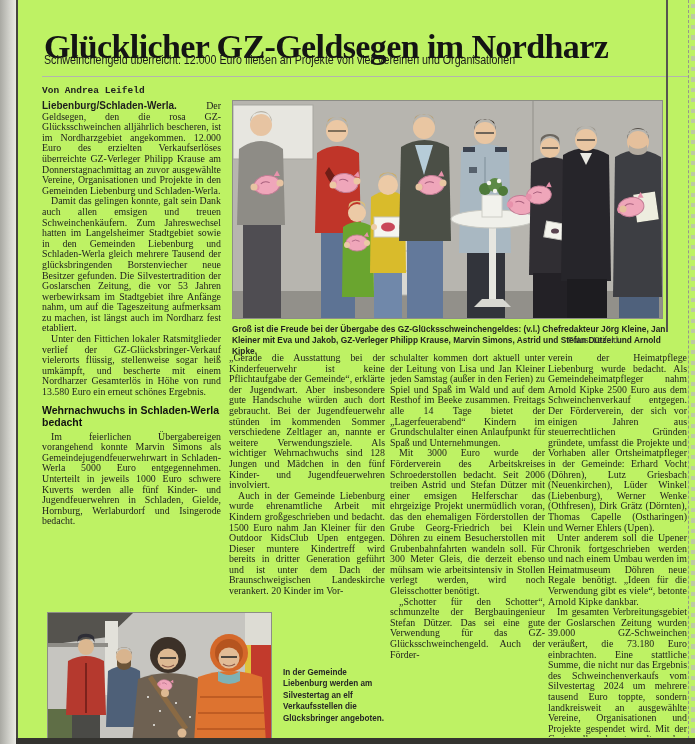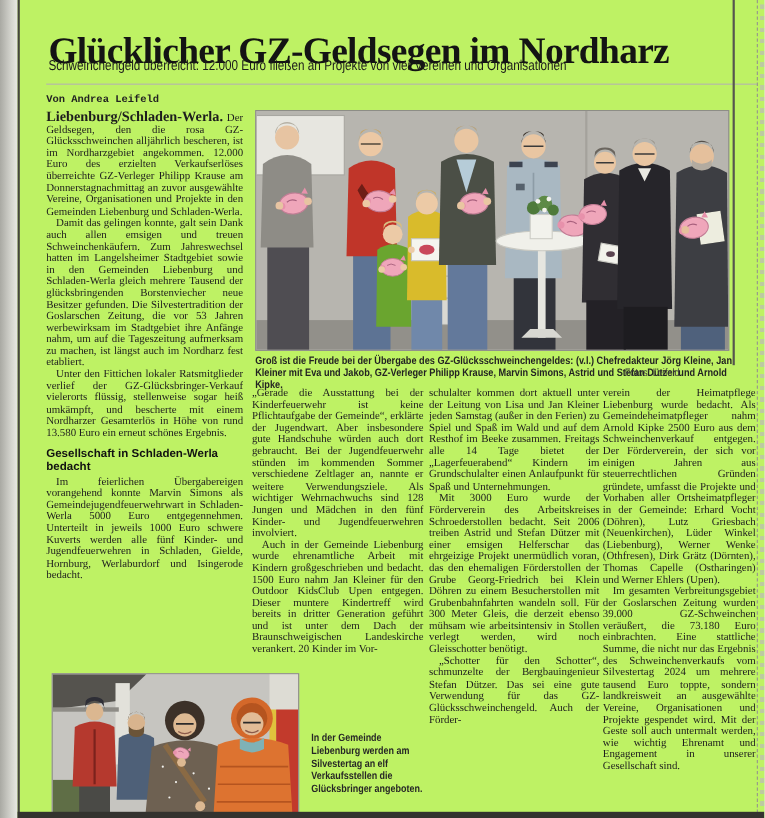--- a/index.html
+++ b/index.html
@@ -18,21 +18,21 @@
         line-height:1.08;letter-spacing:-.6px;color:#141414;white-space:nowrap;}
   .subheadline{position:absolute;left:44px;top:52px;width:560px;font-family:"Liberation Sans",sans-serif;
         font-size:13px;color:#1a1a1a;transform:scaleX(.82);transform-origin:left top;white-space:nowrap;}
   .head-rule{position:absolute;left:42px;top:76px;width:646px;height:1px;background:#b4b4ae;}
   .byline{position:absolute;left:42px;top:85px;font-family:Liberation Mono, monospace;
         font-weight:700;font-size:9.5px;color:#222;}
   
   .col{position:absolute;overflow:hidden;font-size:9.9px;line-height:10.6px;}
   .para{margin:0;text-align:justify;text-indent:9px;hyphens:auto;}
   .para.noindent{text-indent:0;}
-  .leadin{font-family:Liberation Serif, serif;font-weight:700;font-size:13px;}
+  .leadin{font-family:Liberation Sans, sans-serif;font-weight:700;font-size:10px;}
   .bsub{margin:6px 0 4px 0;font-family:"Liberation Sans",sans-serif;font-weight:700;
         font-size:10.5px;line-height:12px;color:#111;text-indent:0;}
   
   .main-photo{position:absolute;left:232px;top:100px;width:431px;height:219px;
         border:1px solid #8d8d86;box-sizing:border-box;background:#b9b7b1;}
   .small-photo{position:absolute;left:47px;top:612px;width:225px;height:132px;
         border:1px solid #8d8d86;box-sizing:border-box;background:#c6c5c0;}
   svg{display:block;}
   
   .main-caption{position:absolute;left:232px;top:323px;width:536px;height:23px;
@@ -52,21 +52,21 @@
 
   <h1 class="headline">Glücklicher GZ-Geldsegen im Nordharz</h1>
   <div class="subheadline">Schweinchengeld überreicht: 12.000 Euro fließen an Projekte von vier Vereinen und Organisationen</div>
   <div class="head-rule"></div>
   <div class="byline">Von Andrea Leifeld</div>
 
   <div class="col" style="left:42px;top:101px;width:179px;height:509px">
     <p class="para noindent"><span class="leadin">Liebenburg/Schladen-Werla.</span> <span>Der Geldsegen, den die rosa GZ-Glücksschweinchen alljährlich bescheren, ist im Nordharzgebiet angekommen. 12.000 Euro des erzielten Verkaufserlöses überreichte GZ-Verleger Philipp Krause am Donnerstagnachmittag an zuvor ausgewählte Vereine, Organisationen und Projekte in den Gemeinden Liebenburg und Schladen-Werla.</span></p>
     <p class="para">Damit das gelingen konnte, galt sein Dank auch allen emsigen und treuen Schweinchenkäufern. Zum Jahreswechsel hatten im Langelsheimer Stadtgebiet sowie in den Gemeinden Liebenburg und Schladen-Werla gleich mehrere Tausend der glücksbringenden Borstenviecher neue Besitzer gefunden. Die Silvestertradition der Goslarschen Zeitung, die vor 53 Jahren werbewirksam im Stadtgebiet ihre Anfänge nahm, um auf die Tageszeitung aufmerksam zu machen, ist längst auch im Nordharz fest etabliert.</p>
     <p class="para">Unter den Fittichen lokaler Ratsmitglieder verlief der GZ-Glücksbringer-Verkauf vielerorts flüssig, stellenweise sogar heiß umkämpft, und bescherte mit einem Nordharzer Gesamterlös in Höhe von rund 13.580 Euro ein erneut schönes Ergebnis.</p>
-    <h3 class="bsub">Gesellschaft in Schladen-Werla bedacht</h3>
+    <h3 class="bsub">Wehrnachwuchs in Schladen-Werla bedacht</h3>
     <p class="para">Im feierlichen Übergabereigen vorangehend konnte Marvin Simons als Gemeindejugendfeuerwehrwart in Schladen-Werla 5000 Euro entgegennehmen. Unterteilt in jeweils 1000 Euro schwere Kuverts werden alle fünf Kinder- und Jugendfeuerwehren in Schladen, Gielde, Hornburg, Werlaburdorf und Isingerode bedacht.</p>
   </div>
 
   <div class="main-photo">
     <svg width="429" height="217" viewBox="0 0 429 217">
       <defs>
         <g id="pig">
           <ellipse cx="0" cy="0" rx="13" ry="9.5" fill="#efa6ba" stroke="#c27d95" stroke-width="1"></ellipse>
           <circle cx="-11" cy="1" r="3.2" fill="#e791ab"></circle>
           <path d="M8,-8 l4,-5 2,6 z" fill="#e791ab"></path>
@@ -207,20 +207,21 @@
   </div>
 
   <div class="col" style="left:390px;top:353px;width:155px;height:384px">
     <p class="para noindent">schulalter kommen dort aktuell unter der Leitung von Lisa und Jan Kleiner jeden Samstag (außer in den Ferien) zu Spiel und Spaß im Wald und auf dem Resthof im Beeke zusammen. Freitags alle 14 Tage bietet der „Lagerfeuerabend“ Kindern im Grundschulalter einen Anlaufpunkt für Spaß und Unternehmungen.</p>
     <p class="para">Mit 3000 Euro wurde der Förderverein des Arbeitskreises Schroederstollen bedacht. Seit 2006 treiben Astrid und Stefan Dützer mit einer emsigen Helferschar das ehrgeizige Projekt unermüdlich voran, das den ehemaligen Förderstollen der Grube Georg-Friedrich bei Klein Döhren zu einem Besucherstollen mit Grubenbahnfahrten wandeln soll. Für 300 Meter Gleis, die derzeit ebenso mühsam wie arbeitsintensiv in Stollen verlegt werden, wird noch Gleisschotter benötigt.</p>
     <p class="para">„Schotter für den Schotter“, schmunzelte der Bergbauingenieur Stefan Dützer. Das sei eine gute Verwendung für das GZ-Glücksschweinchengeld. Auch der Förder-</p>
   </div>
 
   <div class="col" style="left:548px;top:353px;width:139px;height:384px">
     <p class="para noindent">verein der Heimatpflege Liebenburg wurde bedacht. Als Gemeindeheimatpfleger nahm Arnold Kipke 2500 Euro aus dem Schweinchenverkauf entgegen. Der Förderverein, der sich vor einigen Jahren aus steuerrechtlichen Gründen gründete, umfasst die Projekte und Vorhaben aller Ortsheimatpfleger in der Gemeinde: Erhard Vocht (Döhren), Lutz Griesbach (Neuenkirchen), Lüder Winkel (Liebenburg), Werner Wenke (Othfresen), Dirk Grätz (Dörnten), Thomas Capelle (Ostharingen) und Werner Ehlers (Upen).</p>
+    <p class="para">Unter anderem soll die Upener Chronik fortgeschrieben werden und nach einem Umbau werden im Heimatmuseum Döhren neue Regale benötigt. „Ideen für die Verwendung gibt es viele“, betonte Arnold Kipke dankbar.</p>
     <p class="para">Im gesamten Verbreitungsgebiet der Goslarschen Zeitung wurden 39.000 GZ-Schweinchen veräußert, die 73.180 Euro einbrachten. Eine stattliche Summe, die nicht nur das Ergebnis des Schweinchenverkaufs vom Silvestertag 2024 um mehrere tausend Euro toppte, sondern landkreisweit an ausgewählte Vereine, Organisationen und Projekte gespendet wird. Mit der Geste soll auch untermalt werden, wie wichtig Ehrenamt und Engagement in unserer Gesellschaft sind.</p>
   </div>
 
   <div class="small-photo">
     <svg width="223" height="130" viewBox="0 0 223 130">
       <rect x="0" y="0" width="223" height="130" fill="#c6c5c0"></rect>
       <path d="M0,0 L85,0 L60,24 L0,32 Z" fill="#55534e"></path>
       <rect x="57" y="8" width="13" height="74" fill="#e2e1da"></rect>
       <rect x="0" y="30" width="60" height="4" fill="#8e8c86"></rect>
       <rect x="203" y="30" width="20" height="100" fill="#c23a2c"></rect>

